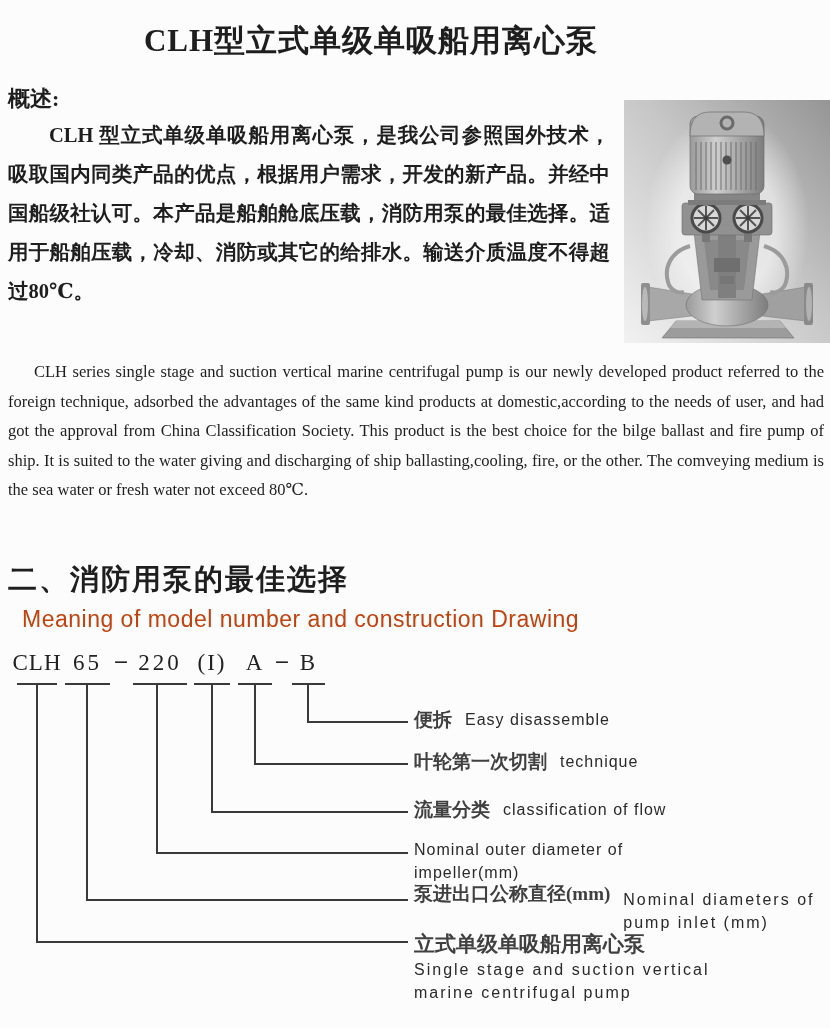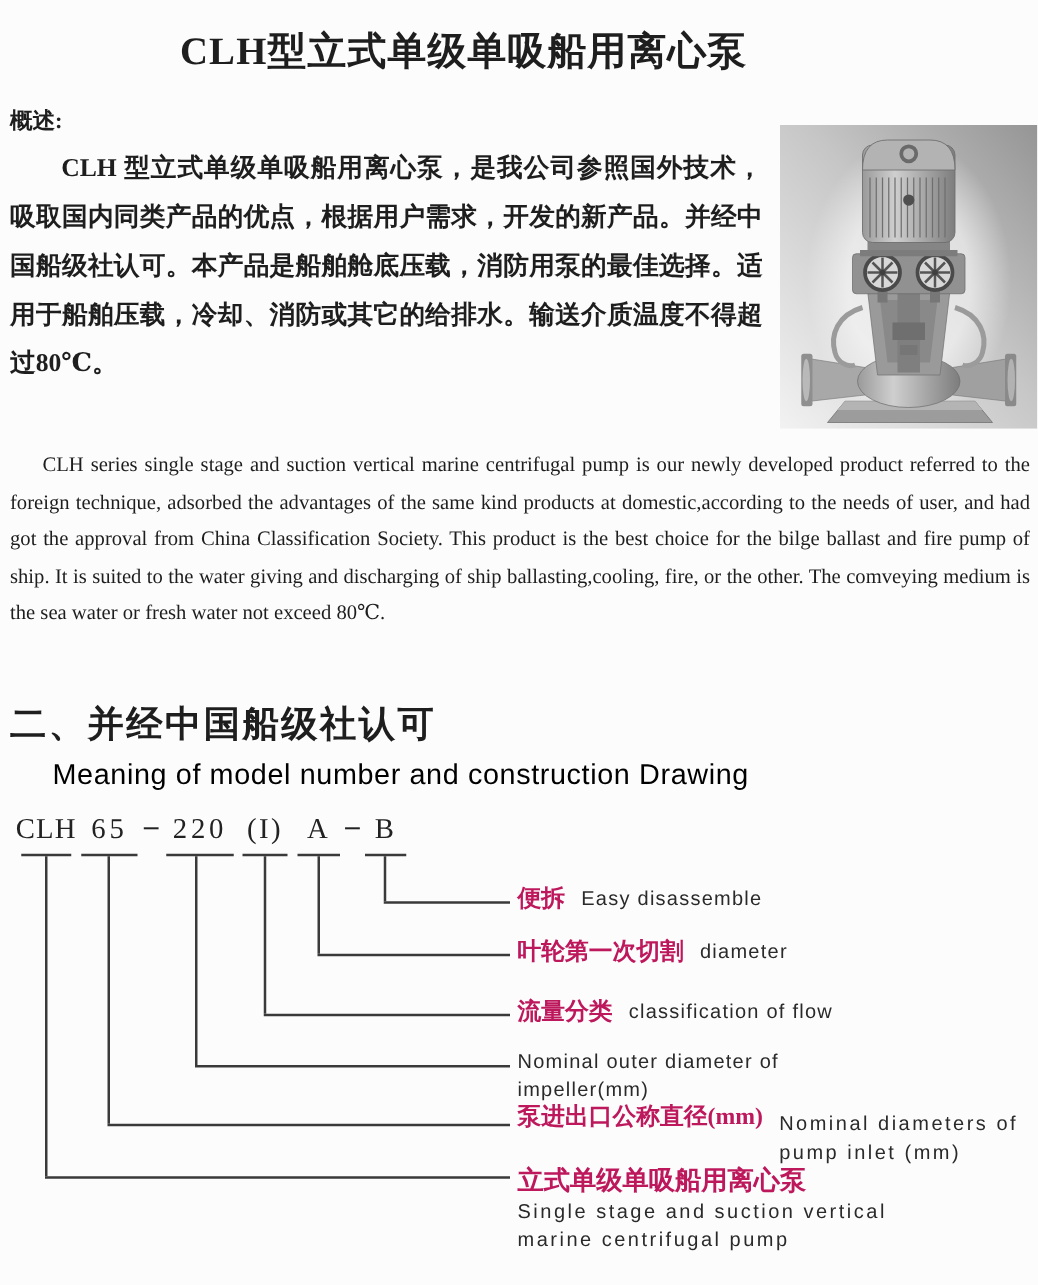--- a/index.html
+++ b/index.html
@@ -7,62 +7,62 @@
     width:830px;height:1028px;position:relative;overflow:hidden;
     background:#fcfcfc;color:#1e1e1e;
     font-family:"Liberation Serif","DejaVu Serif",serif;
   }
   .title{
     position:absolute;top:20px;left:0;width:742px;text-align:center;
     font-size:31px;font-weight:700;letter-spacing:1px;
   }
   .overview-heading{
     position:absolute;top:84px;left:8px;
-    font-size:18px;font-weight:700;
+    font-size:22px;font-weight:700;
   }
   .cn-para{
     position:absolute;top:116px;left:8px;width:602px;
     font-size:20.5px;font-weight:600;line-height:39px;
     text-indent:2em;text-align:justify;
   }
   .pump-photo{
     position:absolute;top:100px;left:624px;width:206px;height:243px;
   }
   .en-para{
     position:absolute;top:357px;left:8px;width:816px;
     font-size:16.5px;line-height:29.5px;text-indent:26px;text-align:justify;
   }
   .sec-heading-cn{
     position:absolute;top:560px;left:8px;
     font-family:"Liberation Sans","DejaVu Sans",sans-serif;
     font-size:29px;font-weight:600;letter-spacing:2px;
   }
   .sec-heading-en{
-    position:absolute;top:606px;left:42px;
+    position:absolute;top:606px;left:22px;
     font-family:"Liberation Sans","DejaVu Sans",sans-serif;
-    font-size:23px;font-weight:400;letter-spacing:.5px;color:#000000;
+    font-size:23px;font-weight:400;letter-spacing:.5px;color:#c2410c;
   }
   .diagram{position:absolute;top:650px;left:0;width:830px;height:378px;}
   .code-seg{
     position:absolute;top:0;height:30px;text-align:center;white-space:nowrap;
     font-size:23px;letter-spacing:2px;color:#222;
   }
   .code-dash{
     position:absolute;top:-2px;height:30px;text-align:center;
     font-size:23px;font-weight:600;color:#222;
   }
   .bar{position:absolute;top:33px;height:2px;background:#3a3a3a;}
   .vline{position:absolute;width:2px;background:#3a3a3a;top:35px;}
   .hline{position:absolute;height:2px;background:#3a3a3a;}
   .callout{
     position:absolute;left:414px;display:flex;align-items:flex-start;gap:13px;
   }
   .callout.col{flex-direction:column;gap:2px;}
   .c-cn{
-    font-size:19px;font-weight:700;white-space:nowrap;line-height:24px;color:#be185d;
+    font-size:19px;font-weight:700;white-space:nowrap;line-height:24px;color:#404040;
   }
   .c-en{
     font-family:Liberation Sans, sans-serif;
     font-size:16px;line-height:23px;letter-spacing:1px;color:#2a2a2a;white-space:nowrap;
   }
   .c-en.wide{letter-spacing:2px;}
   .c-en.drop{margin-top:6px;}
 </style>
 </head>
 <body>
@@ -134,21 +134,21 @@
     <rect x="66" y="16" width="74" height="78" rx="8" fill="url(#mGrad)" stroke="#6e6e6e" stroke-width="0.7"></rect>
     <path d="M72,42 V90 M77,42 V90 M82,42 V90 M87,42 V90 M92,42 V90 M97,42 V90 M102,42 V90 M107,42 V90 M112,42 V90 M117,42 V90 M122,42 V90 M127,42 V90 M132,42 V90" stroke="#6f6f6f" stroke-width="1"></path>
     <path d="M66,36 Q66,12 86,12 L120,12 Q140,12 140,36 Z" fill="#b3b3b3" stroke="#6e6e6e" stroke-width="0.7"></path>
     <circle cx="103" cy="23" r="6" fill="none" stroke="#6a6a6a" stroke-width="3"></circle>
     <circle cx="103" cy="60" r="4.5" fill="#4f4f4f"></circle>
   </svg>
 </div>
 
 <div class="en-para">CLH series single stage and suction vertical marine centrifugal pump is our newly developed product referred to the foreign technique, adsorbed the advantages of the same kind products at domestic,according to the needs of user, and had got the approval from China Classification Society. This product is the best choice for the bilge ballast and fire pump of ship. It is suited to the water giving and discharging of ship ballasting,cooling, fire,  or the other. The comveying medium is the sea water or fresh water not exceed 80℃.</div>
 
-<div class="sec-heading-cn">二、并经中国船级社认可</div>
+<div class="sec-heading-cn">二、消防用泵的最佳选择</div>
 <div class="sec-heading-en">Meaning of model number and construction Drawing</div>
 
 <div class="diagram">
 
   <span class="code-seg" style="left:9px;width:56px;letter-spacing:1px;">CLH</span>
   <span class="code-seg" style="left:57px;width:61px;letter-spacing:3px;">65</span>
   <span class="code-dash" style="left:106px;width:30px;">–</span>
   <span class="code-seg" style="left:125px;width:70px;letter-spacing:3px;">220</span>
   <span class="code-seg" style="left:186px;width:52px;">(I)</span>
   <span class="code-seg" style="left:230px;width:50px;">A</span>
@@ -179,21 +179,21 @@
   <div class="callout" style="top:58px;">
     <span class="c-cn">便拆</span>
     <span class="c-en">
       <div>Easy disassemble</div>
     </span>
   </div>
 
   <div class="callout" style="top:100px;">
     <span class="c-cn">叶轮第一次切割</span>
     <span class="c-en">
-      <div>diameter</div>
+      <div>technique</div>
     </span>
   </div>
 
   <div class="callout" style="top:148px;">
     <span class="c-cn">流量分类</span>
     <span class="c-en">
       <div>classification of flow</div>
     </span>
   </div>
 

